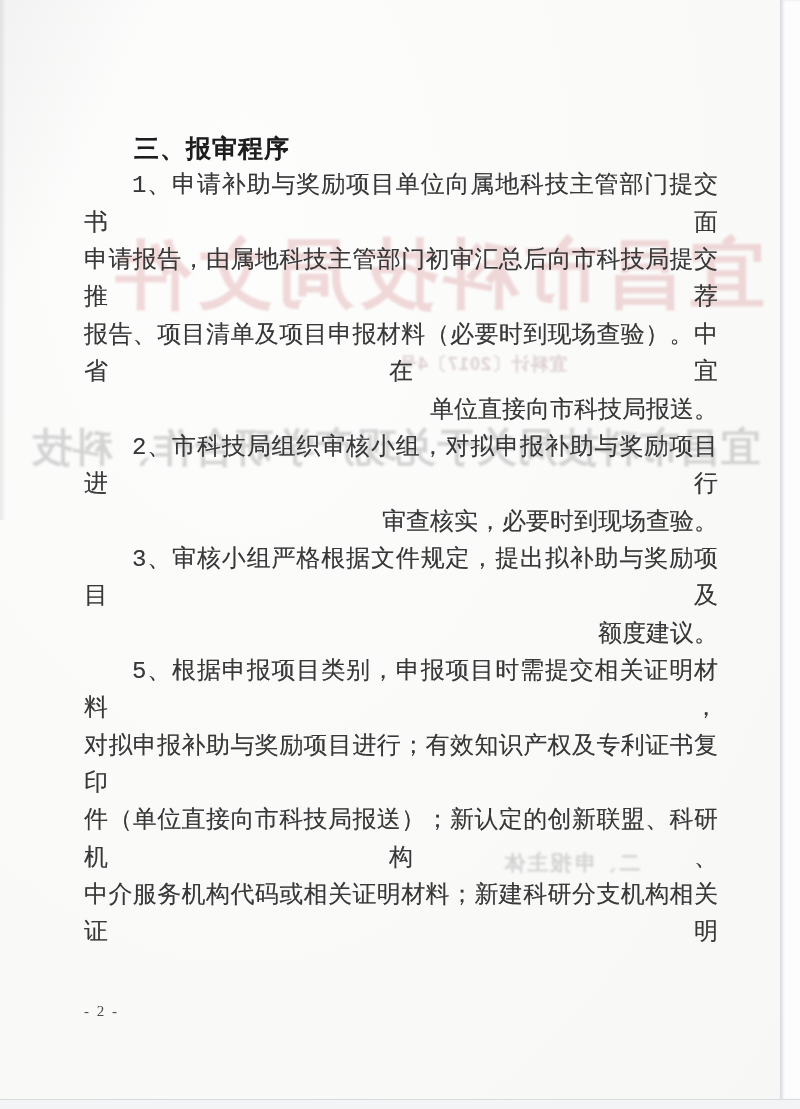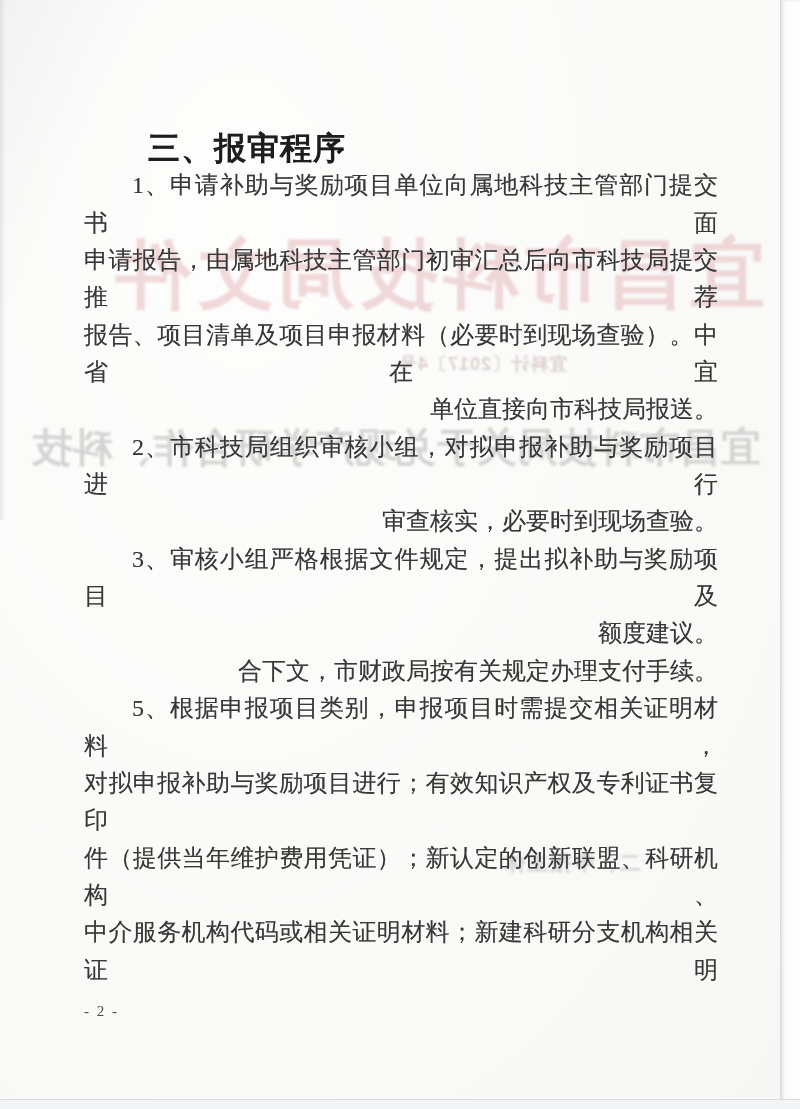--- a/index.html
+++ b/index.html
@@ -66,27 +66,27 @@
   .doc{
     position:absolute;left:84px;top:130px;width:634px;
     line-height:37.35px;
     font-size:24px;
     color:#383838;
     text-shadow:0 0 0.6px rgba(56,56,56,0.45);
   }
   .doc .heading{
     font-family:"Liberation Sans","DejaVu Sans",sans-serif;
     font-weight:700;
-    font-size:32px;
+    font-size:25px;
     color:#1d1d1d;
     text-indent:2em;
     letter-spacing:1px;
   }
   .doc .line{text-align:right;}
-  .doc .line.fill{text-align:justify;text-align-last:justify;}
+  .doc .line.fill{text-align:justify;text-align-last:justify;font-family:Liberation Mono, monospace;}
   .doc .line.indent{text-indent:2em;}
   .pagenum{
     position:absolute;left:84px;top:1003px;
     font-size:15px;letter-spacing:2px;color:#4a4a4a;
   }
 </style>
 </head>
 <body>
 
 <div class="scan">
@@ -102,24 +102,23 @@
   <div class="doc">
       <div class="heading">三、报审程序</div>
       <div class="line indent fill">1、申请补助与奖励项目单位向属地科技主管部门提交书面</div>
       <div class="line fill">申请报告，由属地科技主管部门初审汇总后向市科技局提交推荐</div>
       <div class="line fill">报告、项目清单及项目申报材料（必要时到现场查验）。中省在宜</div>
       <div class="line">单位直接向市科技局报送。</div>
       <div class="line indent fill">2、市科技局组织审核小组，对拟申报补助与奖励项目进行</div>
       <div class="line">审查核实，必要时到现场查验。</div>
       <div class="line indent fill">3、审核小组严格根据文件规定，提出拟补助与奖励项目及</div>
       <div class="line">额度建议。</div>
-      <div class="line">合下文，市财政局按有关规定办理支付手续。</div>
       <div class="line indent fill">5、根据申报项目类别，申报项目时需提交相关证明材料，</div>
       <div class="line fill">对拟申报补助与奖励项目进行；有效知识产权及专利证书复印</div>
-      <div class="line fill">件（提供当年维护费用凭证）；新认定的创新联盟、科研机构、</div>
+      <div class="line fill">件（单位直接向市科技局报送）；新认定的创新联盟、科研机构、</div>
       <div class="line fill">中介服务机构代码或相关证明材料；新建科研分支机构相关证明</div>
     </div>
 
   <div class="pagenum">- 2 -</div>
 
   <div class="edge-right"></div>
   <div class="edge-bottom"></div>
 </div>
 
 </body></html>

